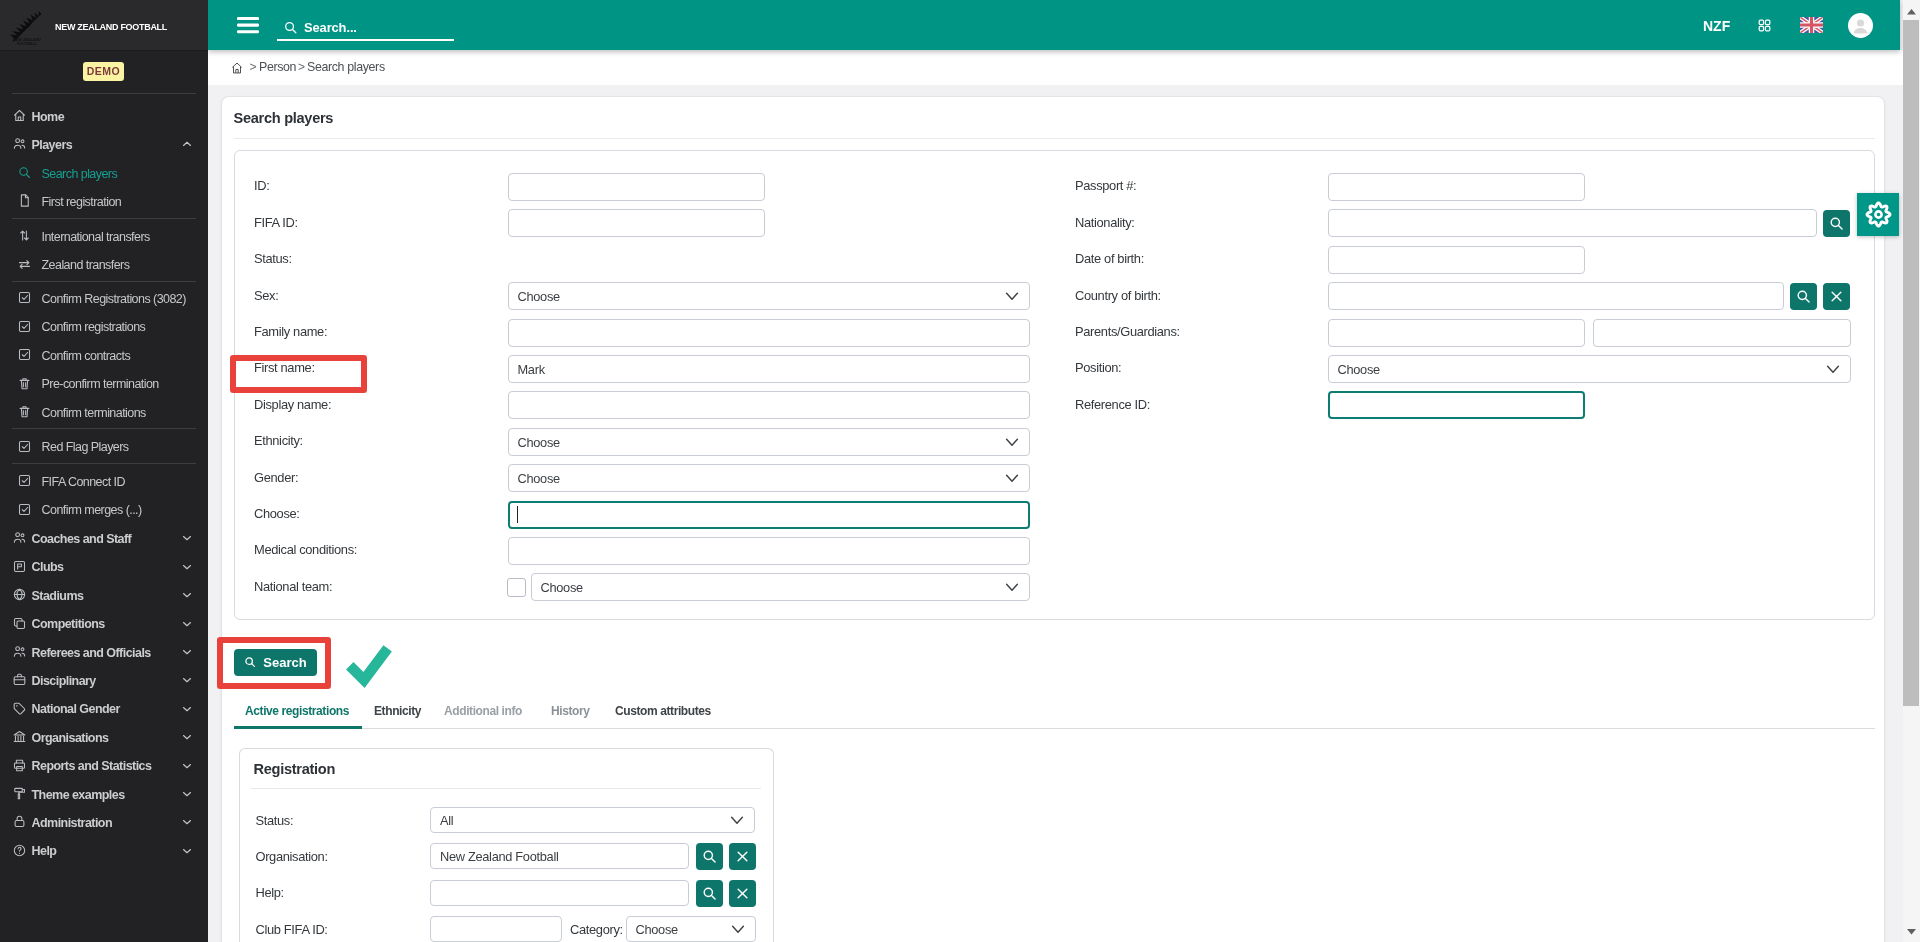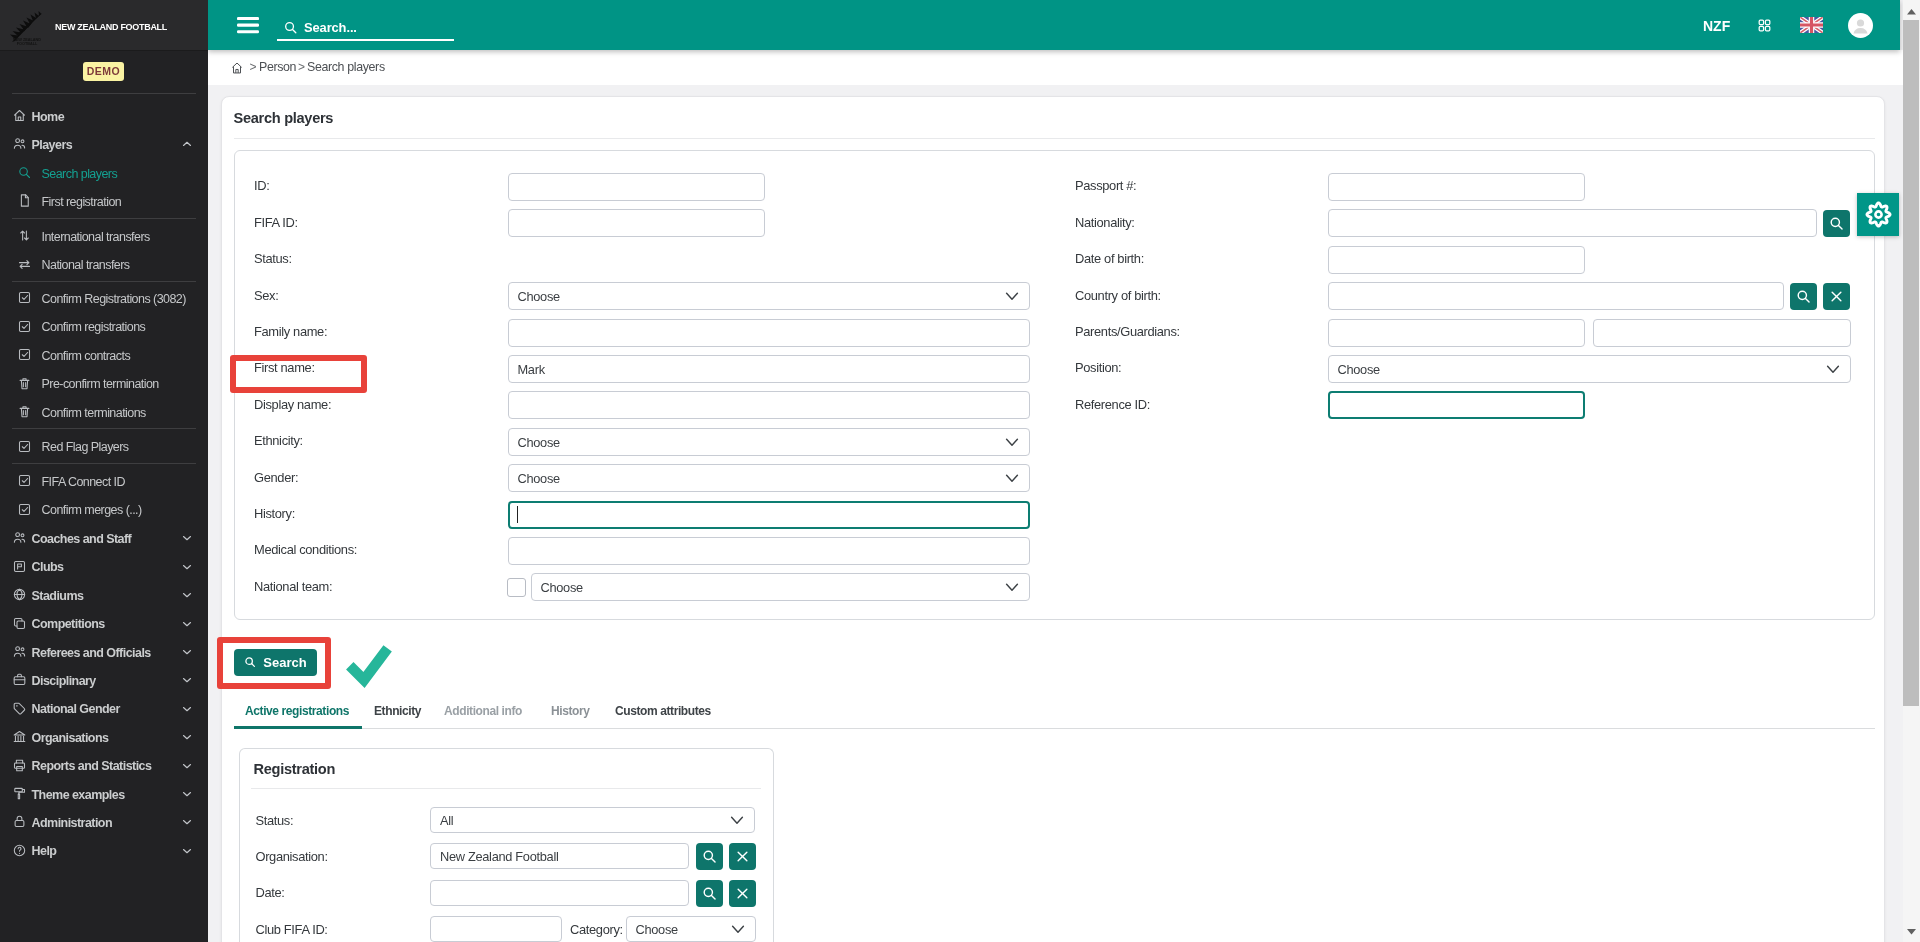--- a/index.html
+++ b/index.html
@@ -135,21 +135,21 @@
         <path d="M1.5 1.5 L7.5 8 L13.5 1.5" stroke="#3c4145" stroke-width="1.6" stroke-linecap="round" stroke-linejoin="round"></path>
       </svg>
     </div>
 <div class="lbl" style="left:254px;top:469.6px">Gender:</div>
     <div class="inp" style="left:507.5px;top:464.1px;width:522.5px;height:28px">
       <span class="val">Choose</span>
       <svg class="chevd" style="top:9.0px" width="14" height="9" viewBox="0 0 15 10" fill="none">
         <path d="M1.5 1.5 L7.5 8 L13.5 1.5" stroke="#3c4145" stroke-width="1.6" stroke-linecap="round" stroke-linejoin="round"></path>
       </svg>
     </div>
-<div class="lbl" style="left:254px;top:506.0px">History:</div>
+<div class="lbl" style="left:254px;top:506.0px">Choose:</div>
     <div class="inp foc" style="left:507.5px;top:500.5px;width:522.5px;height:28px;"></div>
     <div class="caret" style="left:516.5px;top:505.5px"></div>
 <div class="lbl" style="left:254px;top:542.4px">Medical conditions:</div>
     <div class="inp" style="left:507.5px;top:536.9px;width:522.5px;height:28px;"></div>
 <div class="lbl" style="left:254px;top:578.8px">National team:</div>
     <div class="cb" style="left:506.5px;top:577.8px"></div>
     <div class="inp" style="left:530.5px;top:573.3px;width:499.5px;height:28px">
       <span class="val">Choose</span>
       <svg class="chevd" style="top:9.0px" width="14" height="9" viewBox="0 0 15 10" fill="none">
         <path d="M1.5 1.5 L7.5 8 L13.5 1.5" stroke="#3c4145" stroke-width="1.6" stroke-linecap="round" stroke-linejoin="round"></path>
@@ -224,21 +224,21 @@
       <svg width="19" height="19" viewBox="0 0 24 24" fill="none">
         <circle cx="10.5" cy="10.5" r="5.2" stroke="#fff" stroke-width="1.8" stroke-linecap="round" fill="none"></circle>
         <path d="M14.5 14.5 L19 19" stroke="#fff" stroke-width="1.8" stroke-linecap="round"></path>
       </svg>
     </div>
     <div class="sqb" style="left:728.5px;top:843.4px">
       <svg width="19" height="19" viewBox="0 0 24 24" fill="none">
         <path d="M6.5 6.5 L17.5 17.5 M17.5 6.5 L6.5 17.5" stroke="#fff" stroke-width="1.8" stroke-linecap="round"></path>
       </svg>
     </div>
-<div class="lbl" style="left:255.5px;top:885.3px">Date:</div>
+<div class="lbl" style="left:255.5px;top:885.3px">Help:</div>
     <div class="inp" style="left:430px;top:879.8px;width:259px;height:26px;"></div>
     <div class="sqb" style="left:695.5px;top:879.8px">
       <svg width="19" height="19" viewBox="0 0 24 24" fill="none">
         <circle cx="10.5" cy="10.5" r="5.2" stroke="#fff" stroke-width="1.8" stroke-linecap="round" fill="none"></circle>
         <path d="M14.5 14.5 L19 19" stroke="#fff" stroke-width="1.8" stroke-linecap="round"></path>
       </svg>
     </div>
     <div class="sqb" style="left:728.5px;top:879.8px">
       <svg width="19" height="19" viewBox="0 0 24 24" fill="none">
         <path d="M6.5 6.5 L17.5 17.5 M17.5 6.5 L6.5 17.5" stroke="#fff" stroke-width="1.8" stroke-linecap="round"></path>
@@ -317,21 +317,21 @@
             <path d="M9 19 V5 M6 8 L9 5 L12 8" stroke="#b9bcc0" stroke-width="1.7" stroke-linecap="round" stroke-linejoin="round"></path>
             <path d="M15 5 V19 M12 16 L15 19 L18 16" stroke="#b9bcc0" stroke-width="1.7" stroke-linecap="round" stroke-linejoin="round"></path>
           </svg></span>
         <span class="mtx" style="left:41.5px">International transfers</span>
       </div>
 <div class="mi" style="top:250.5px">
         <span class="mic" style="left:17px"><svg width="15" height="15" viewBox="0 0 24 24" fill="none" style="">
             <path d="M4 9 h15 m-3.2 -3.2 L19 9 l-3.2 3.2" stroke="#b9bcc0" stroke-width="1.7" stroke-linecap="round" stroke-linejoin="round"></path>
             <path d="M20 15 H5 m3.2 -3.2 L5 15 l3.2 3.2" stroke="#b9bcc0" stroke-width="1.7" stroke-linecap="round" stroke-linejoin="round"></path>
           </svg></span>
-        <span class="mtx" style="left:41.5px">National transfers</span>
+        <span class="mtx" style="left:41.5px">Zealand transfers</span>
       </div>
 <div class="msep" style="top:280.5px"></div>
 <div class="mi" style="top:284px">
         <span class="mic" style="left:17px"><svg width="15" height="15" viewBox="0 0 24 24" fill="none" style="">
             <rect x="4" y="4" width="16" height="16" rx="2" stroke="#b9bcc0" stroke-width="1.7" stroke-linecap="round" stroke-linejoin="round"></rect>
             <path d="M8.5 12.4 l2.7 2.7 L17 8.8" stroke="#b9bcc0" stroke-width="1.7" stroke-linecap="round" stroke-linejoin="round"></path>
           </svg></span>
         <span class="mtx" style="left:41.5px">Confirm Registrations (3082)</span>
       </div>
 <div class="mi" style="top:312.5px">

